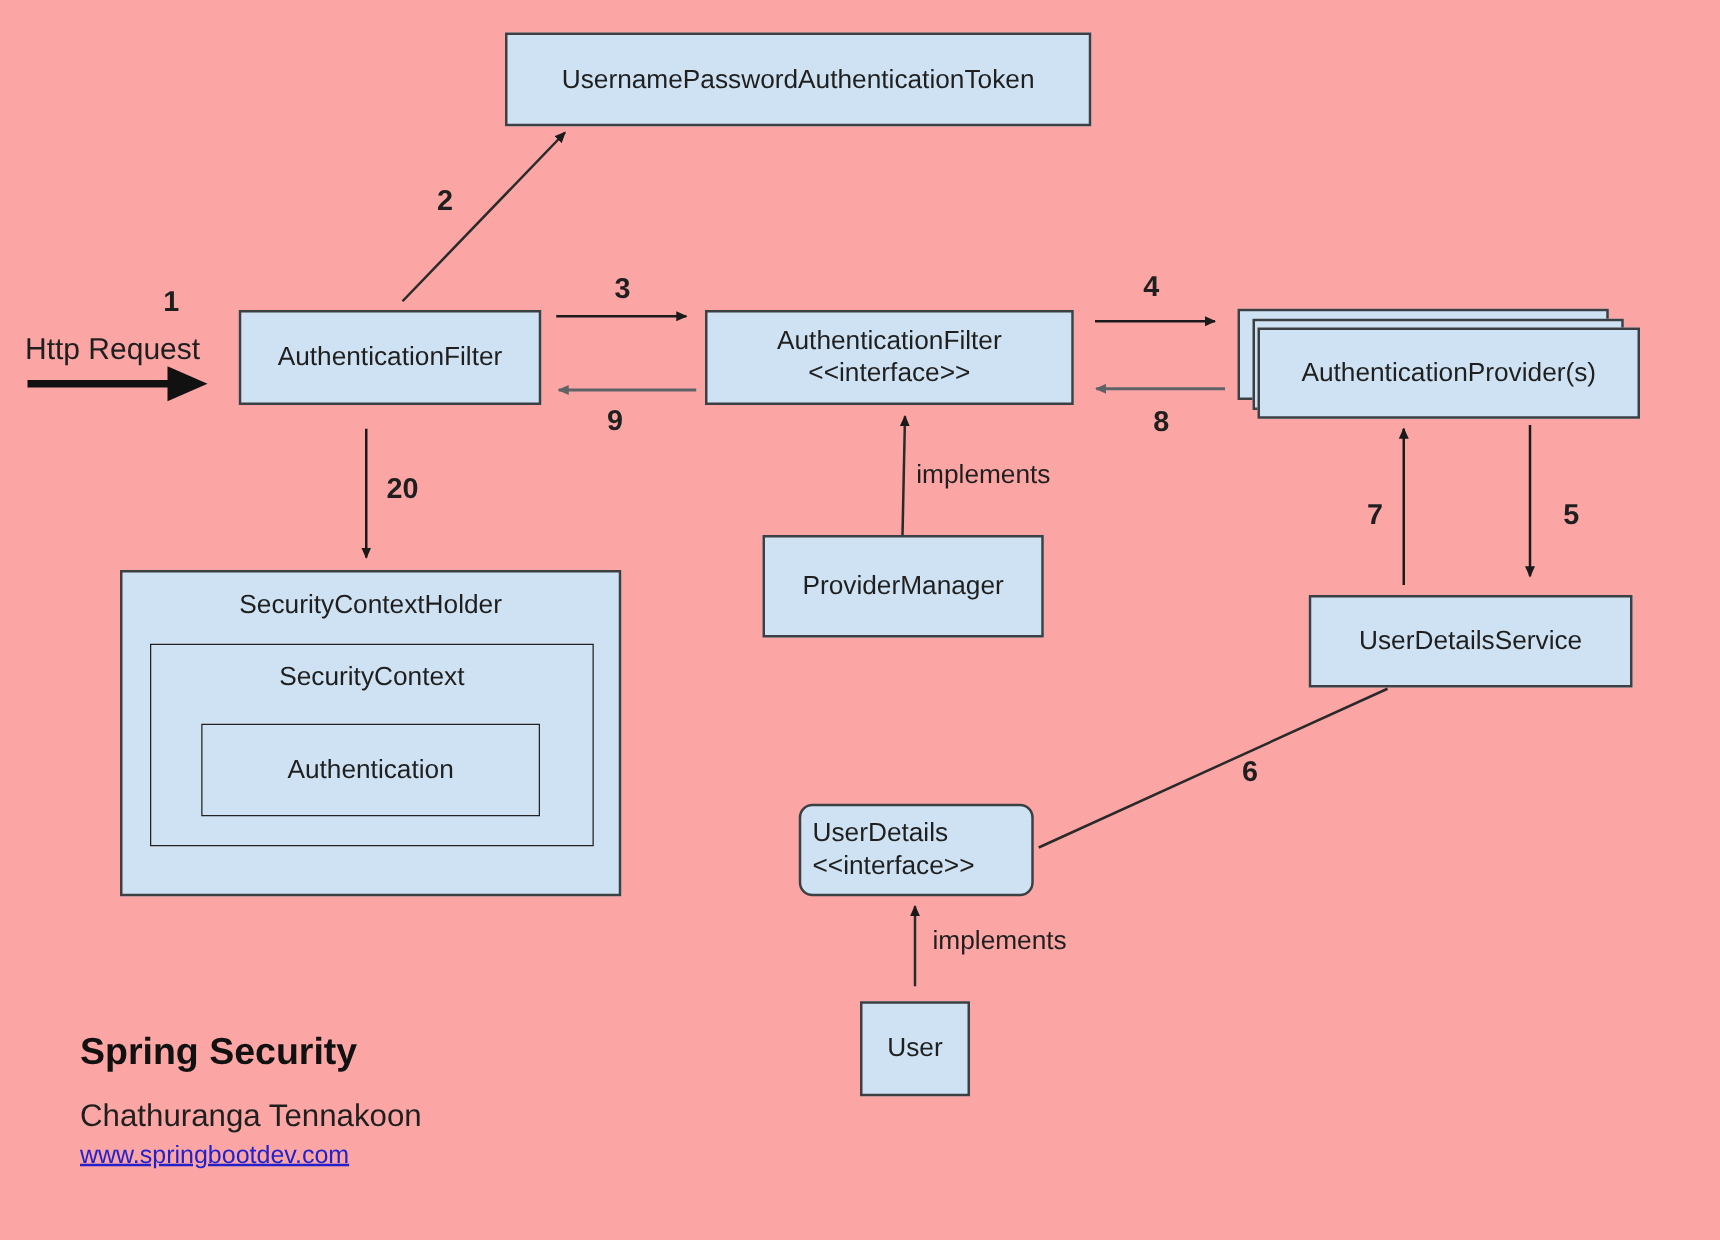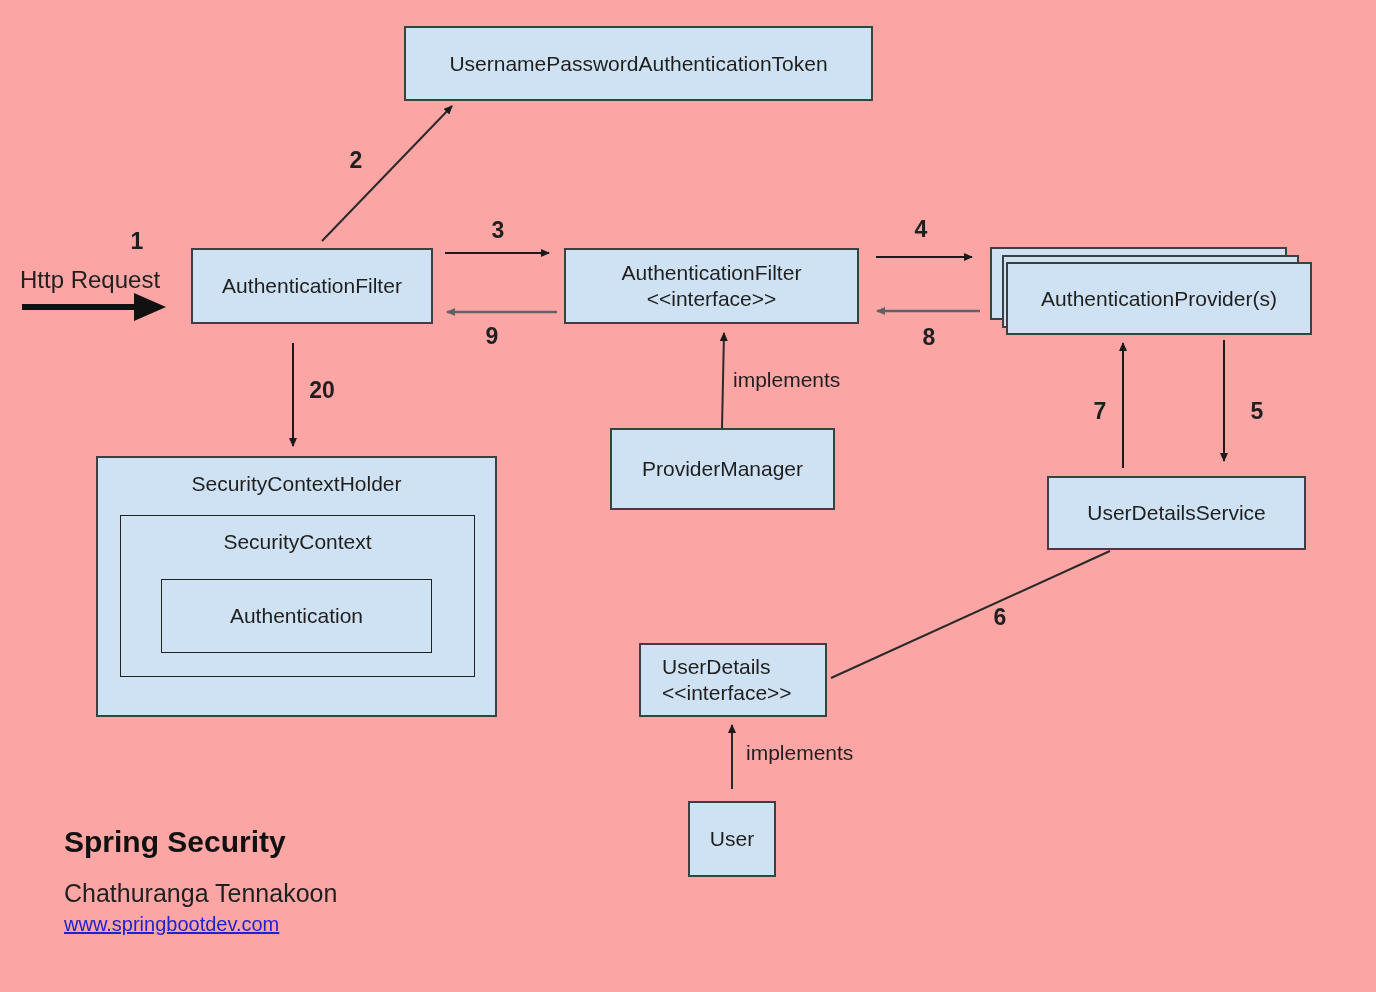--- a/index.html
+++ b/index.html
@@ -18,21 +18,21 @@
     display:flex;
     flex-direction:column;
     align-items:center;
     justify-content:center;
     font-size:21px;
     line-height:26px;
     text-align:center;
     box-sizing:border-box;
     z-index:2;
   }
-  .box.left-align{align-items:flex-start;text-align:center;padding-left:21px;}
+  .box.left-align{align-items:flex-start;text-align:center;padding-left:9px;border-radius:11px;}
   .box.top-label{justify-content:flex-start;padding-top:13px;}
   .lbl{position:absolute;z-index:6;white-space:nowrap;}
   .num{font-weight:bold;font-size:23px;transform:translateX(-50%);}
   .annot{font-size:21px;}
   .http{font-size:24px;}
   svg.wires{position:absolute;left:0;top:0;z-index:4;pointer-events:none;}
   .title-block{position:absolute;left:64px;top:822px;z-index:6;}
   .title-line{font-weight:bold;font-size:30px;line-height:39px;color:#111;}
   .author{font-size:25px;line-height:30px;margin-top:17px;color:#1f1f1f;}
   .weblink{font-size:20px;line-height:30px;color:#2222cc;text-decoration:underline;display:inline-block;margin-top:1px;}

